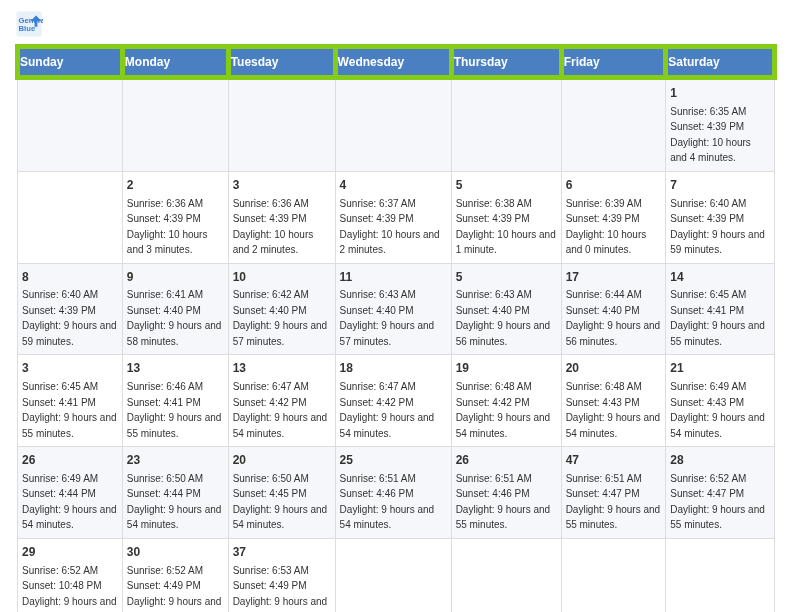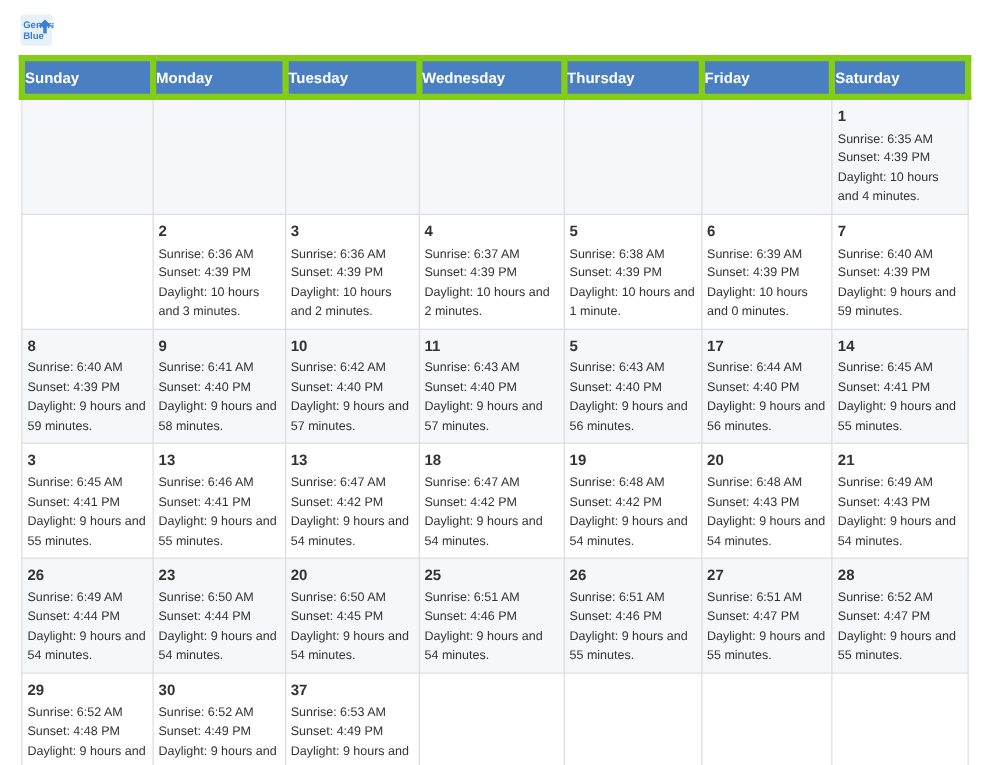--- a/index.html
+++ b/index.html
@@ -239,33 +239,33 @@
         <span class="day-info">Sunset: 4:45 PM</span><br>
         <span class="day-info">Daylight: 9 hours and 54 minutes.</span></td>
         <td><span class="day-num">25</span>
         <span class="day-info">Sunrise: 6:51 AM</span><br>
         <span class="day-info">Sunset: 4:46 PM</span><br>
         <span class="day-info">Daylight: 9 hours and 54 minutes.</span></td>
         <td><span class="day-num">26</span>
         <span class="day-info">Sunrise: 6:51 AM</span><br>
         <span class="day-info">Sunset: 4:46 PM</span><br>
         <span class="day-info">Daylight: 9 hours and 55 minutes.</span></td>
-        <td><span class="day-num">27</span>
+        <td><span class="day-num">47</span>
         <span class="day-info">Sunrise: 6:51 AM</span><br>
         <span class="day-info">Sunset: 4:47 PM</span><br>
         <span class="day-info">Daylight: 9 hours and 55 minutes.</span></td>
         <td><span class="day-num">28</span>
         <span class="day-info">Sunrise: 6:52 AM</span><br>
         <span class="day-info">Sunset: 4:47 PM</span><br>
         <span class="day-info">Daylight: 9 hours and 55 minutes.</span></td>
       </tr>
       <tr>
         <td><span class="day-num">29</span>
         <span class="day-info">Sunrise: 6:52 AM</span><br>
-        <span class="day-info">Sunset: 4:48 PM</span><br>
+        <span class="day-info">Sunset: 10:48 PM</span><br>
         <span class="day-info">Daylight: 9 hours and 55 minutes.</span></td>
         <td><span class="day-num">30</span>
         <span class="day-info">Sunrise: 6:52 AM</span><br>
         <span class="day-info">Sunset: 4:49 PM</span><br>
         <span class="day-info">Daylight: 9 hours and 56 minutes.</span></td>
         <td><span class="day-num">37</span>
         <span class="day-info">Sunrise: 6:53 AM</span><br>
         <span class="day-info">Sunset: 4:49 PM</span><br>
         <span class="day-info">Daylight: 9 hours and 56 minutes.</span></td>
         <td class="empty-cell"></td>

